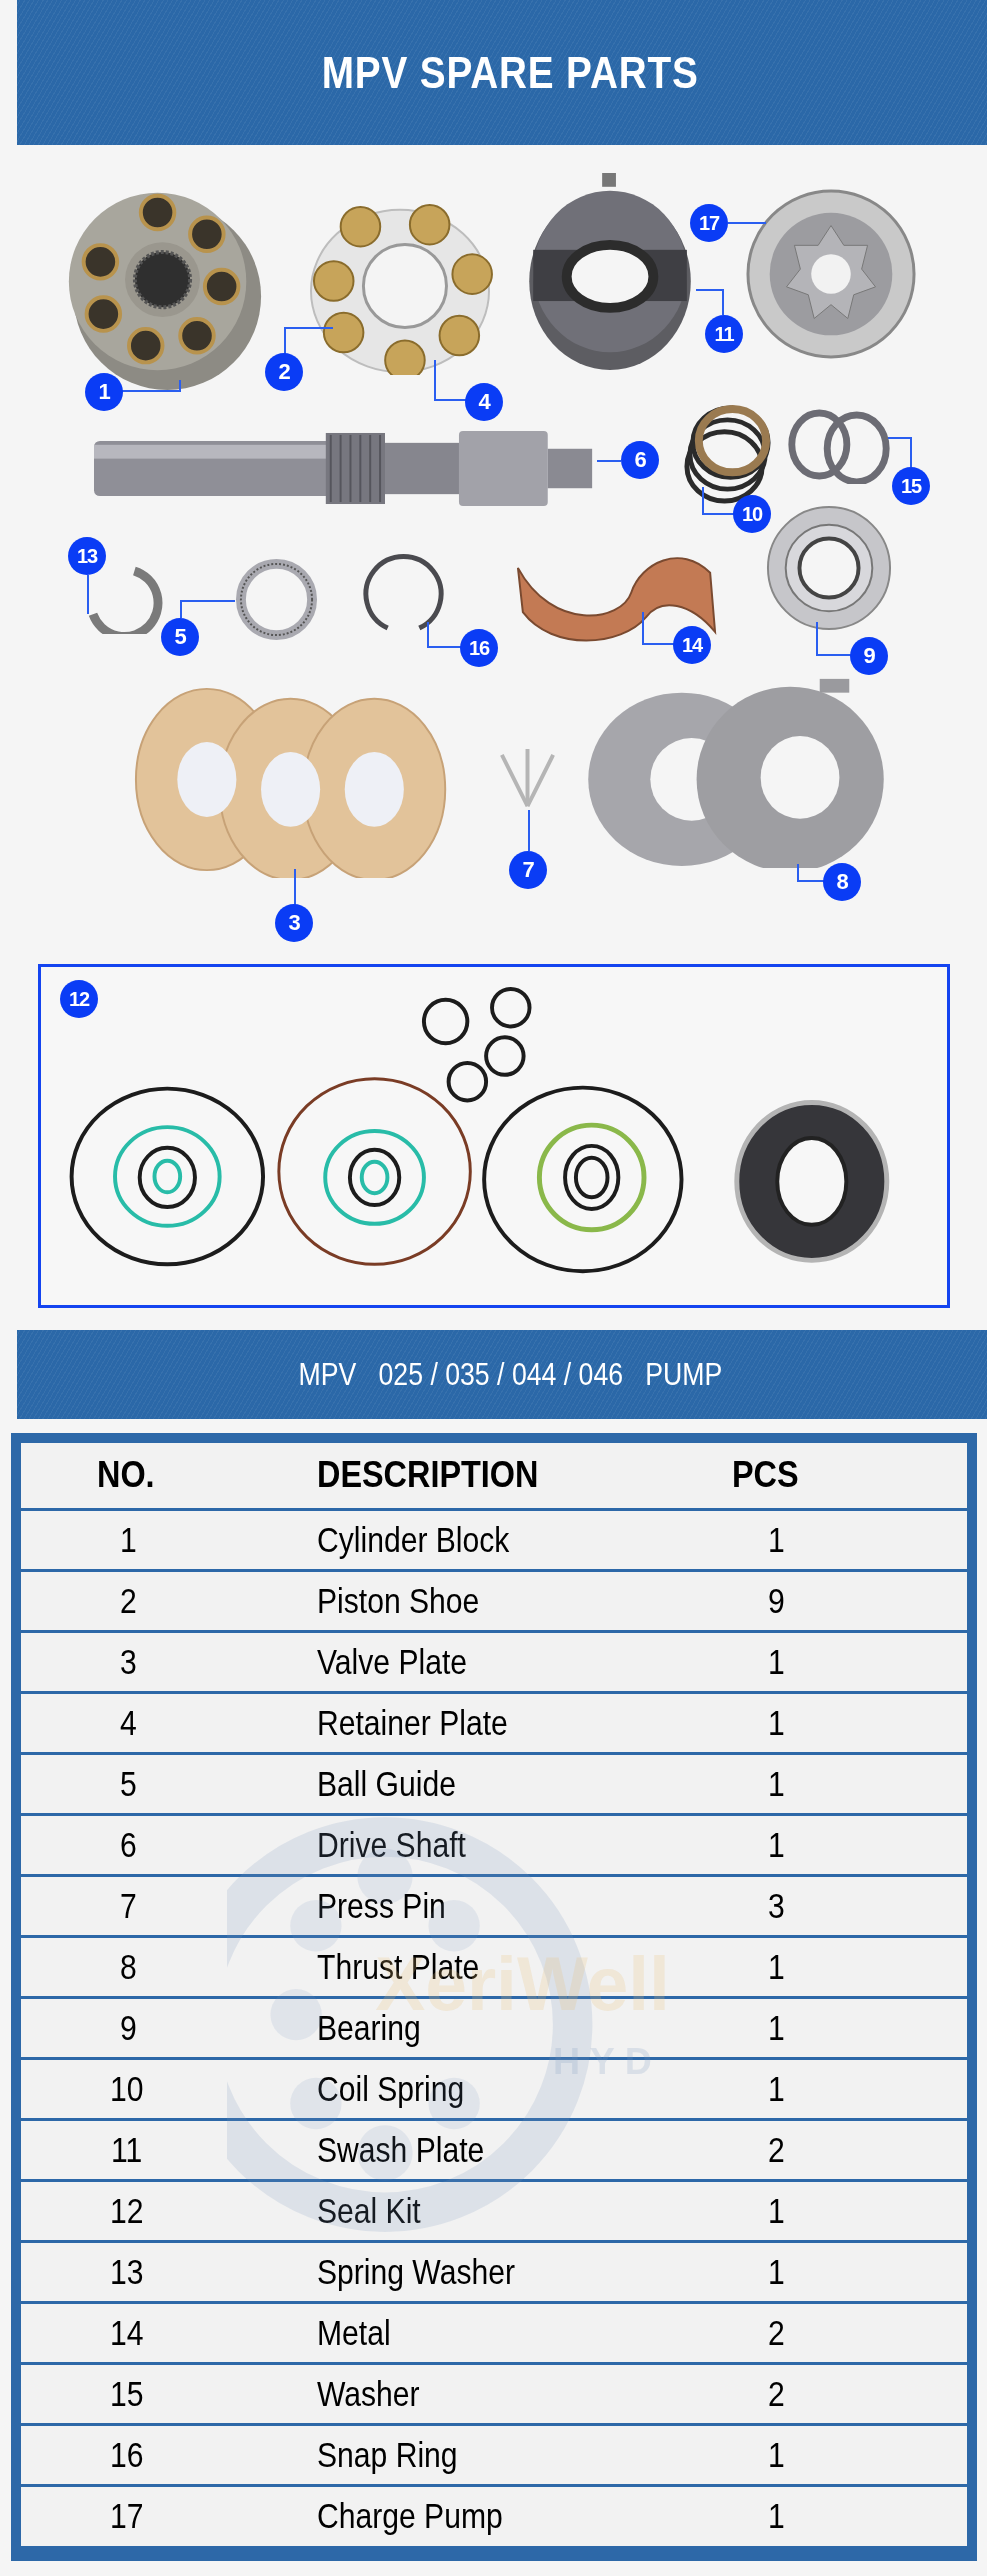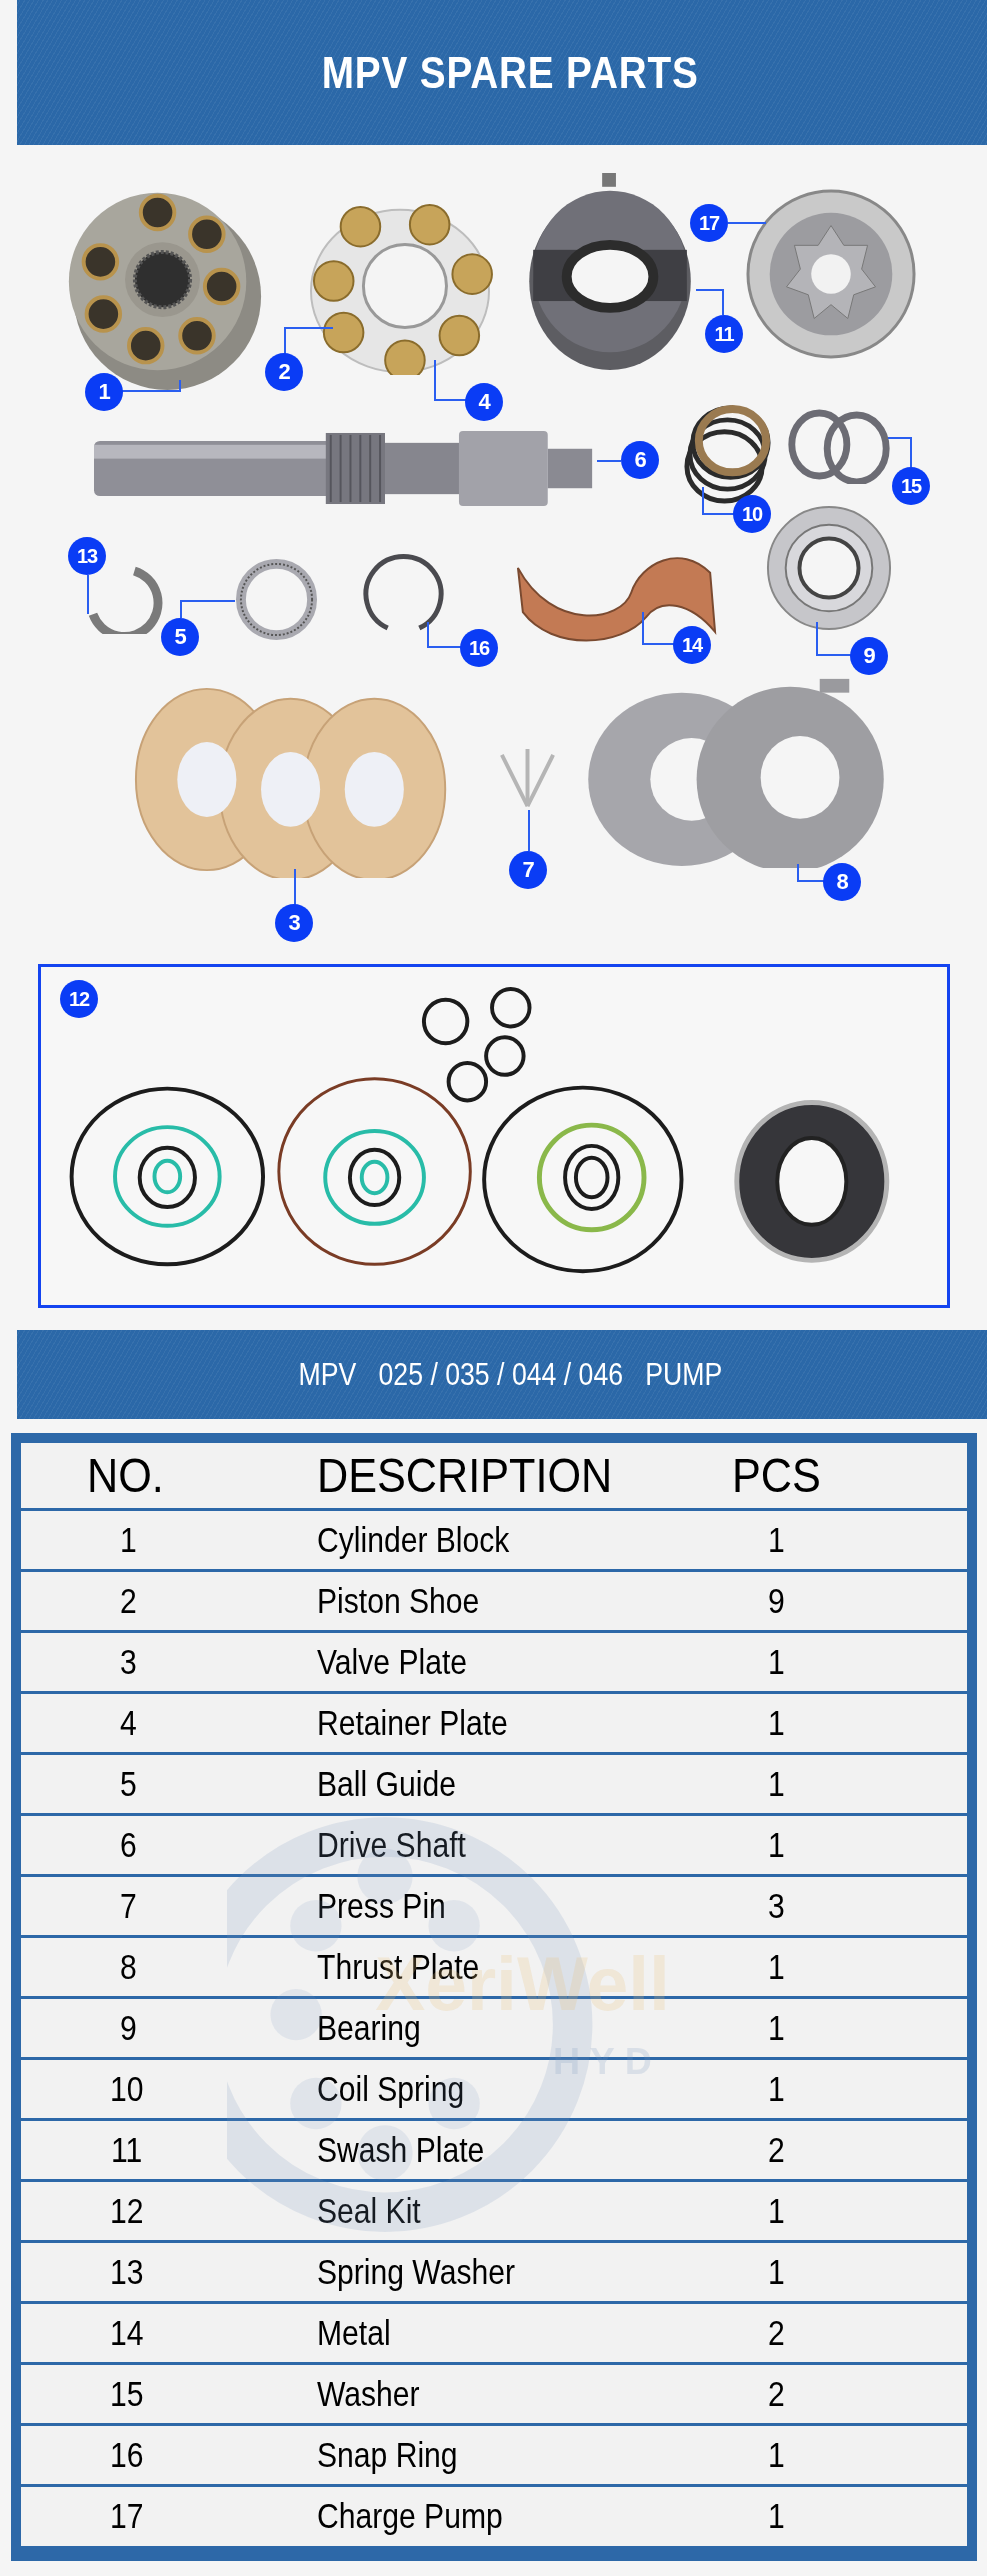--- a/index.html
+++ b/index.html
@@ -34,21 +34,21 @@
     border: 3px solid #1444f0; background: #f7f7f7;
   }
 
   .table-wrap {
     position: absolute; left: 11px; top: 1433px; width: 966px; height: 1128px;
     background: #2d68a8; padding: 10px 10px 14px 10px;
   }
   .ptable { width: 100%; border-collapse: collapse; background: #f2f2f2; position: relative; }
   .ptable td, .ptable th { height: 61px; border-bottom: 3px solid #2d68a8; font-size: 35px; color: #000; text-align: left; font-weight: normal; }
   .ptable tr:last-child td { border-bottom: none; }
-  .ptable th { height: 66px; font-weight: normal; font-size: 48px; }
+  .ptable th { height: 66px; font-weight: bold; font-size: 36px; }
   .ptable .c-no { width: 296px; padding-left: 0; text-align: center; }
   .ptable .c-no-inner { display: inline-block; width: 118px; text-align: center; margin-left: -79px; }
   .ptable .c-desc { width: 415px; }
   .ptable .c-pcs { text-align: left; }
   .txt { display: inline-block; transform: scaleX(0.86); transform-origin: left center; }
   .ptable th .txt { transform: scaleX(0.9); }
 
   .watermark { position: absolute; left: 227px; top: 1817px; width: 553px; height: 415px; z-index: 1; pointer-events: none; }
 </style>
 </head>

